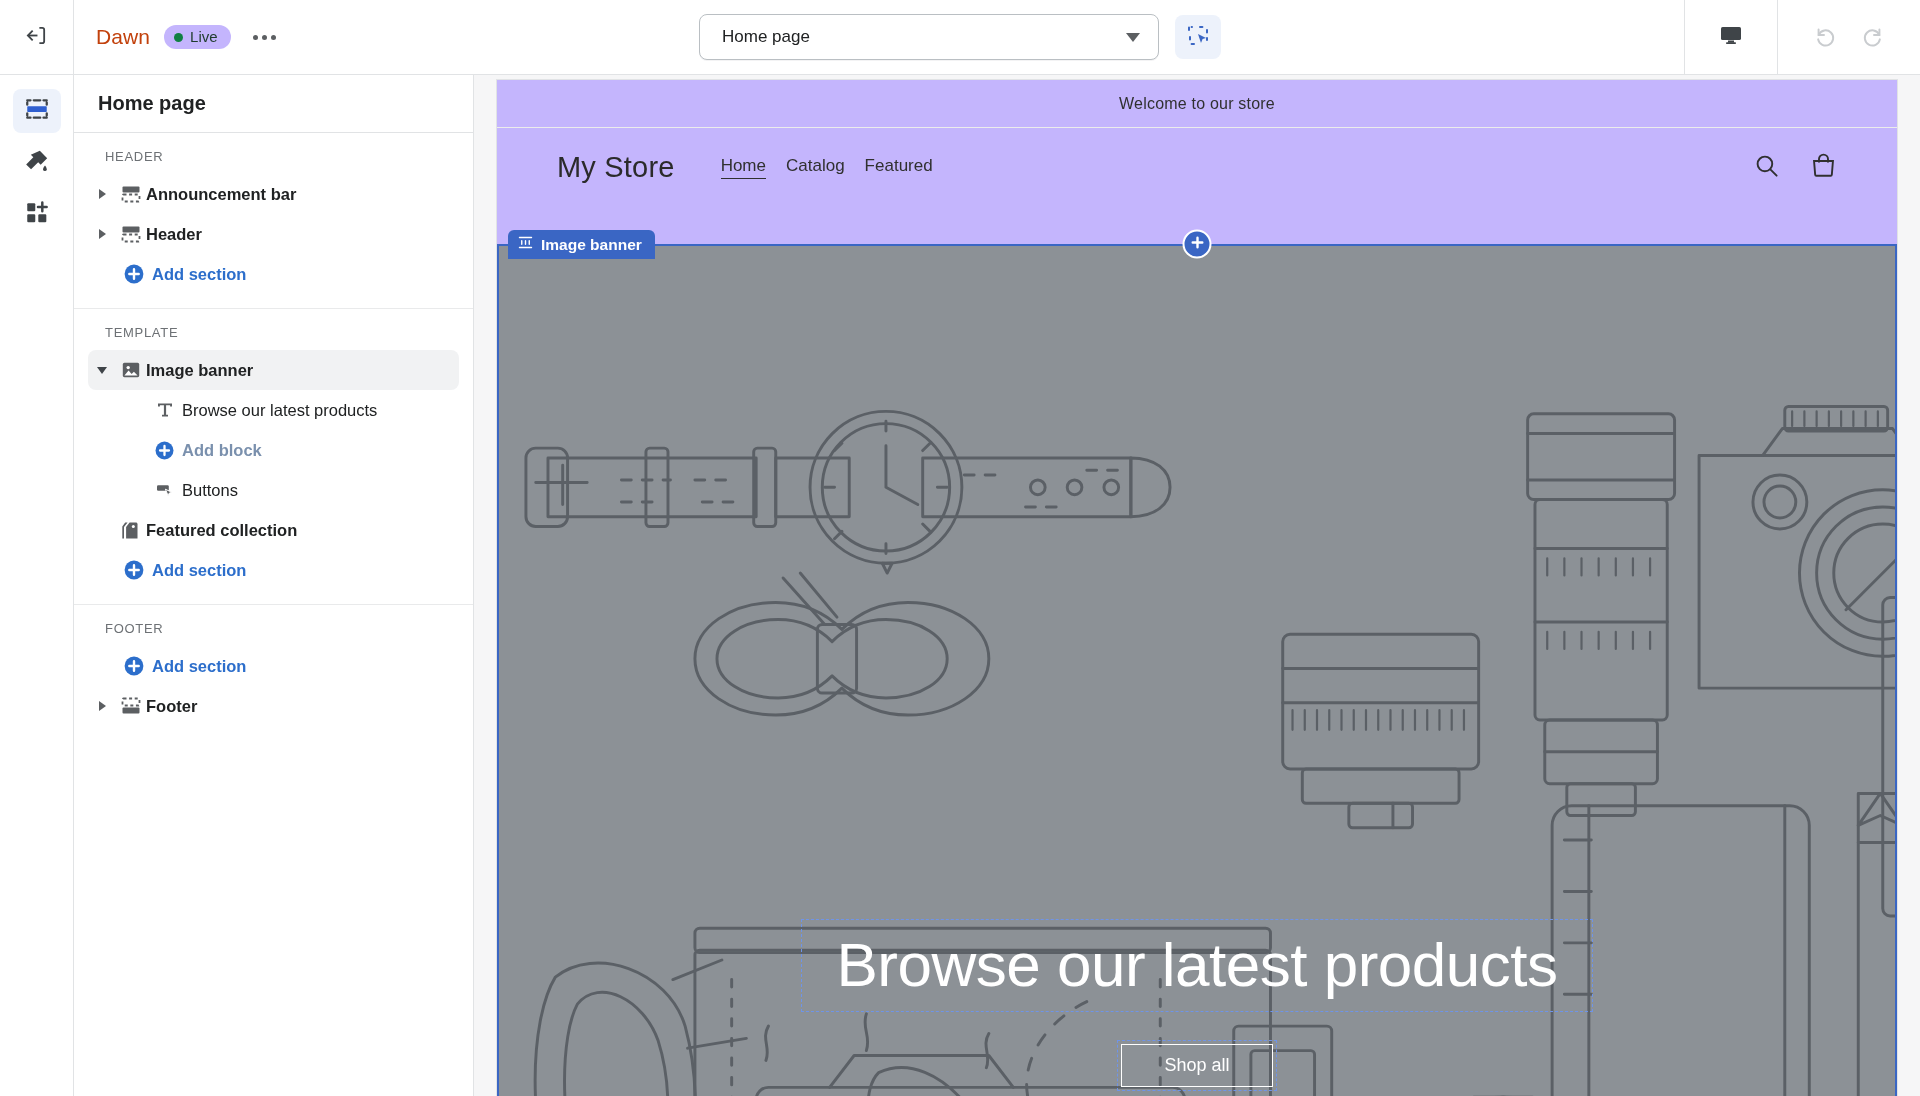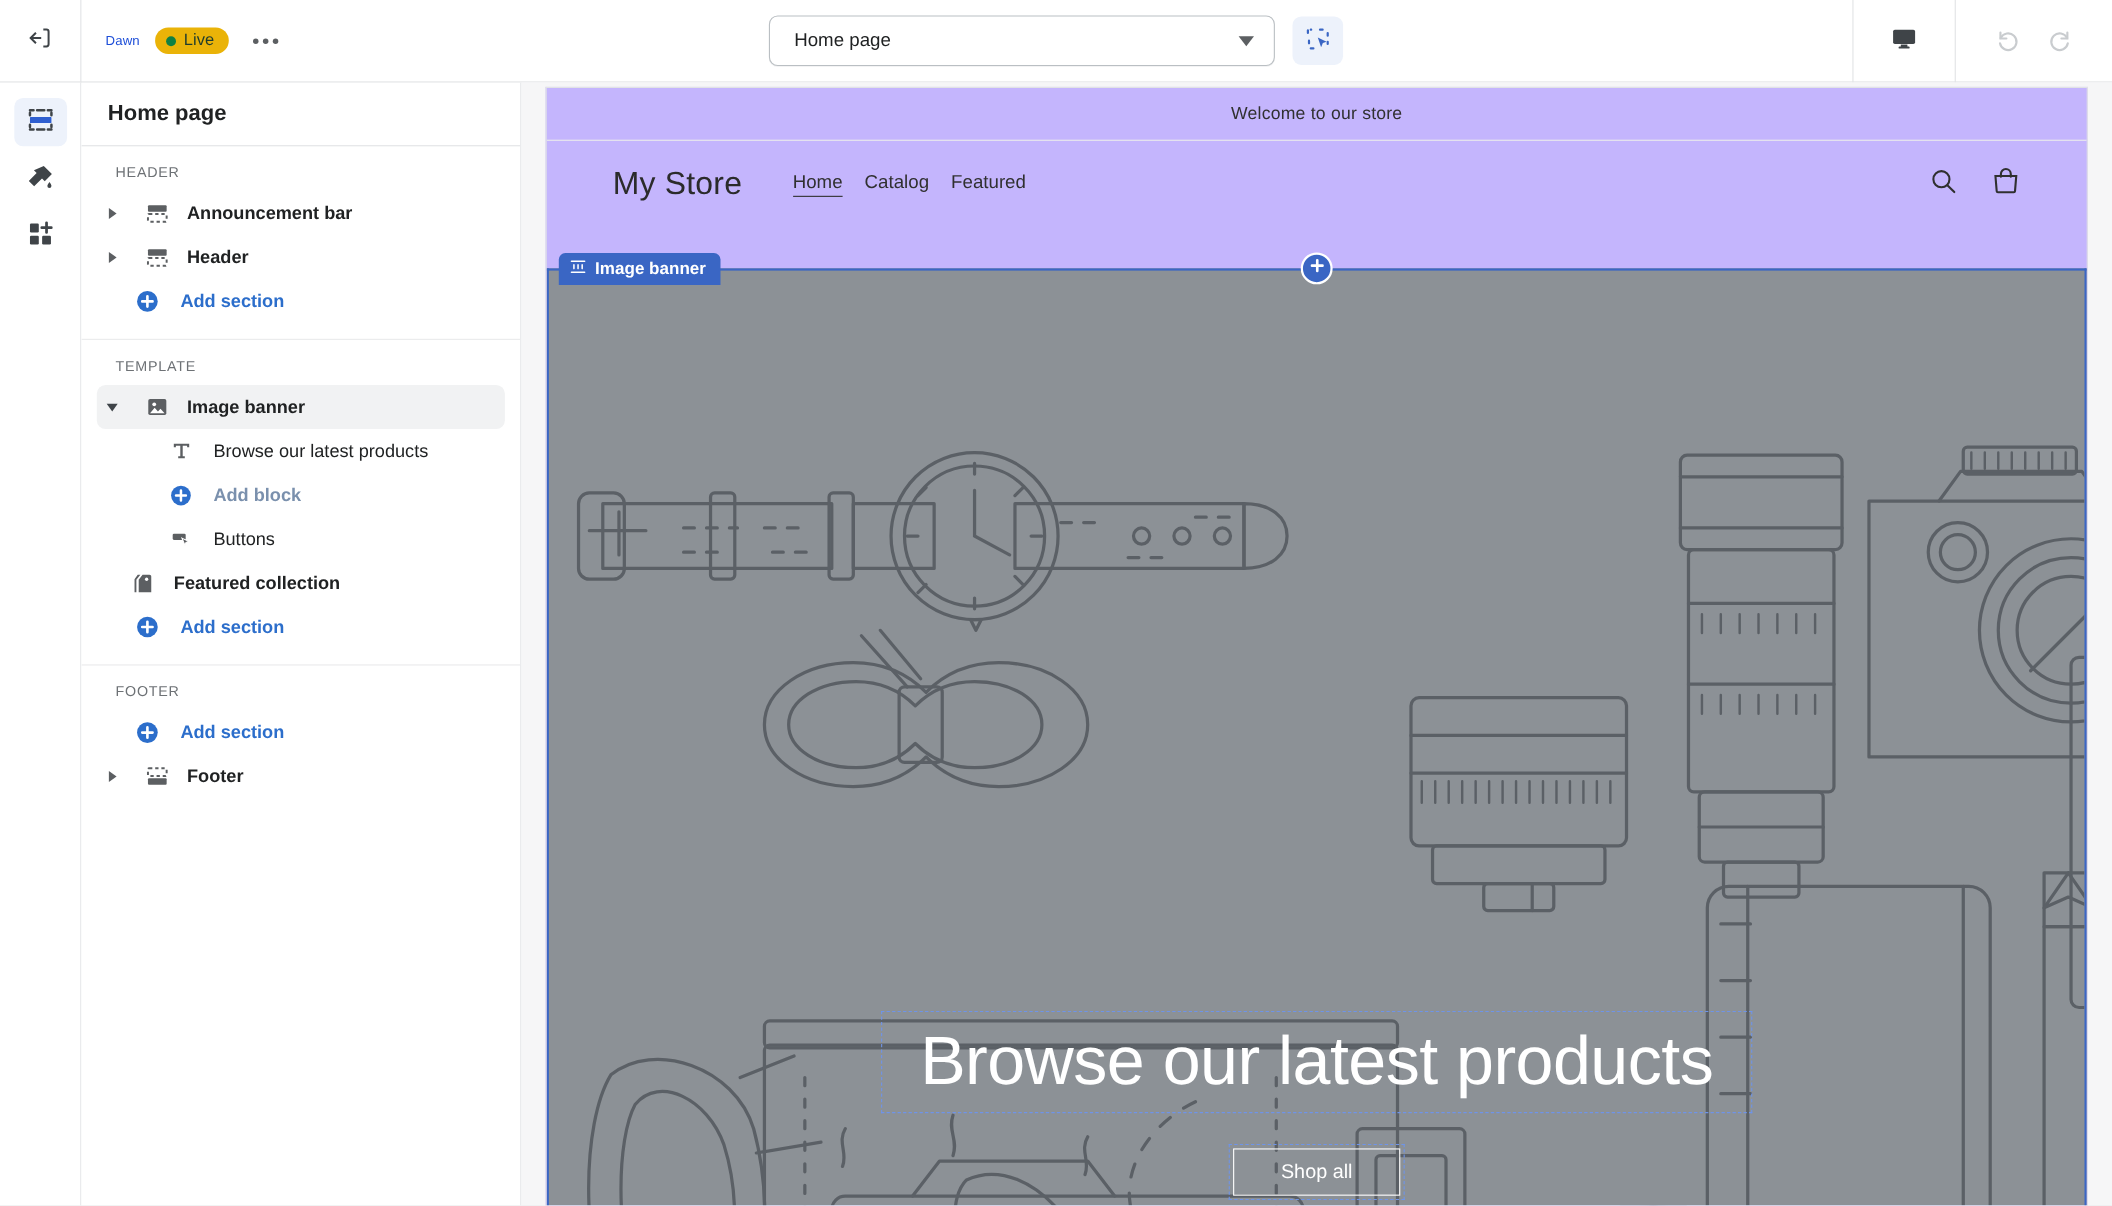--- a/index.html
+++ b/index.html
@@ -22,24 +22,24 @@
     width: 74px; height: 75px;
     display: flex; align-items: center; justify-content: center;
     border-right: 1px solid #e1e3e5;
   }
   .icon-btn {
     width: 40px; height: 40px; border-radius: 8px;
     display: flex; align-items: center; justify-content: center;
     cursor: pointer; background: transparent; border: none;
   }
   .tb-left { display: flex; align-items: center; gap: 14px; padding-left: 22px; }
-  .theme-name { font-size: 12px; color: #1d4ed8; letter-spacing: .1px; }
+  .theme-name { font-size: 21px; color: #c2410c; letter-spacing: .1px; }
   .live-badge {
     display: inline-flex; align-items: center; gap: 7px;
-    background: #eab308; color: #1f3c2d;
+    background: #c4b5fd; color: #1f3c2d;
     border-radius: 12px; padding: 3px 13px 3px 10px;
     font-size: 15px; line-height: 1.2;
   }
   .live-dot { width: 9px; height: 9px; border-radius: 50%; background: #108043; }
   .dots-btn { width: 40px; height: 40px; border-radius: 8px;
     display: flex; align-items: center; justify-content: center; gap: 4px; cursor: pointer; }
   .dots-btn i { width: 5px; height: 5px; border-radius: 50%; background: #5c5f62; display: block; }
 
   .tb-center {
     position: absolute; left: 50%; transform: translateX(-50%);
@@ -97,21 +97,21 @@
     padding: 0 22px 0 24px; font-size: 20px; color: #202223;
     border-bottom: 1px solid #e1e3e5; font-weight: 600;
   }
   .sb-group { padding: 16px 14px 14px 14px; border-bottom: 1px solid #e9eaeb; }
   .sb-group.last { border-bottom: none; }
   .sb-grouplabel {
     font-size: 13px; letter-spacing: .7px; color: #6d7175;
     padding: 0 10px 10px 17px; text-transform: uppercase;
   }
   .sb-row {
-    height: 40px; display: flex; align-items: center; gap: 12px;
+    height: 40px; display: flex; align-items: center; gap: 0;
     border-radius: 8px; padding-right: 10px; cursor: pointer;
   }
   .sb-row.selected { background: #f1f2f3; }
   .sb-disclosure {
     width: 28px; min-width: 28px; display: flex; align-items: center; justify-content: center;
   }
   .tri-right { width:0;height:0; border-top:5px solid transparent;
     border-bottom:5px solid transparent; border-left:7px solid #5c5f62; }
   .tri-down { width:0;height:0; border-left:5px solid transparent;
     border-right:5px solid transparent; border-top:7px solid #3f4448; }

